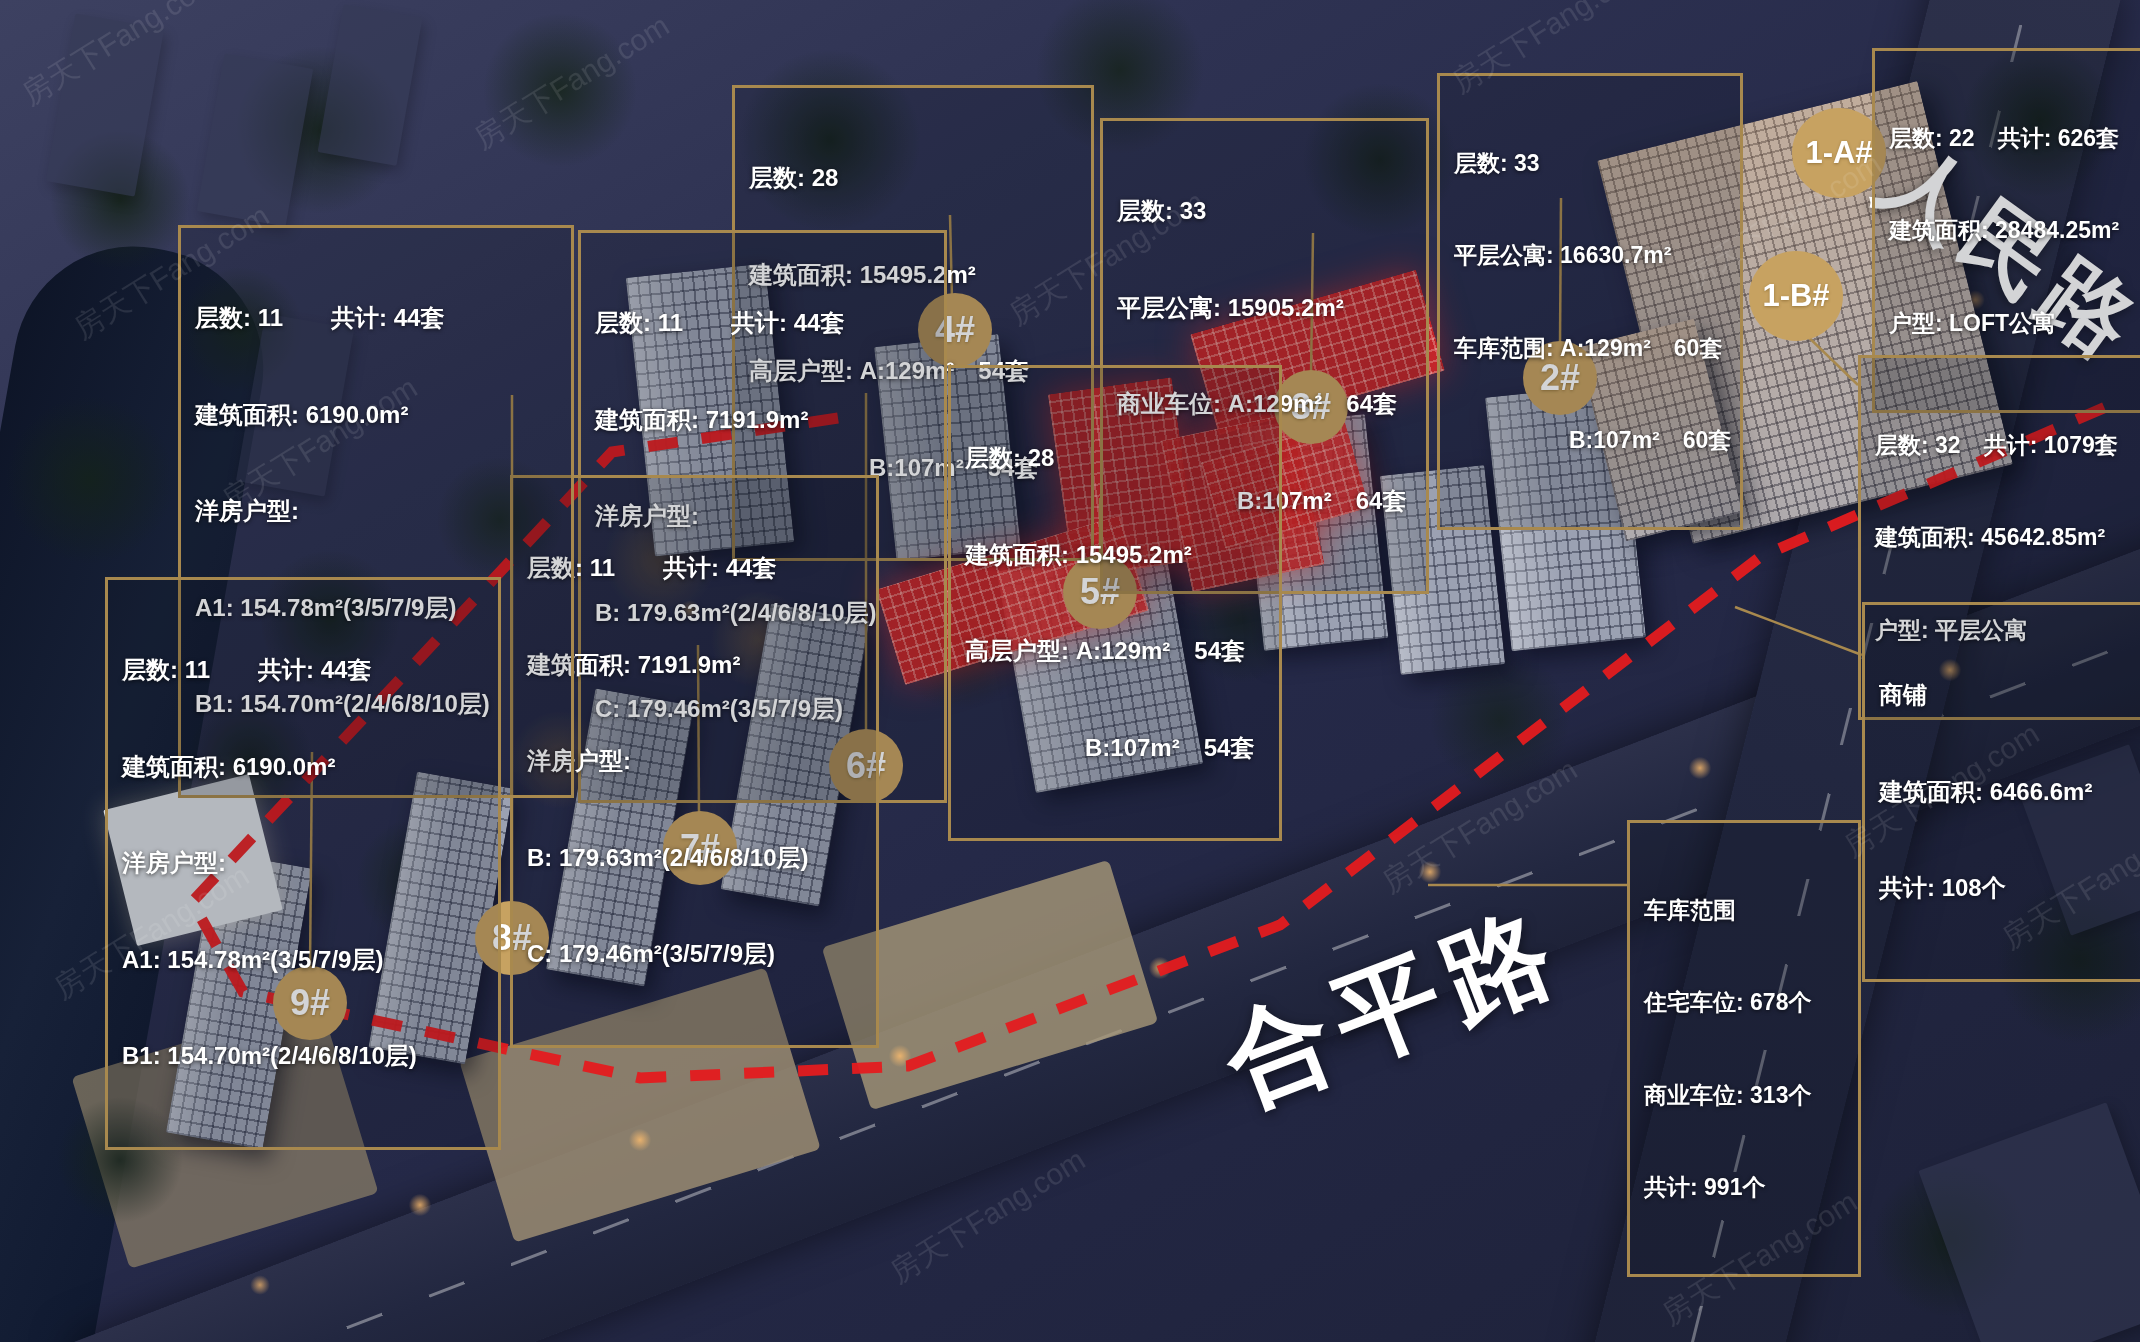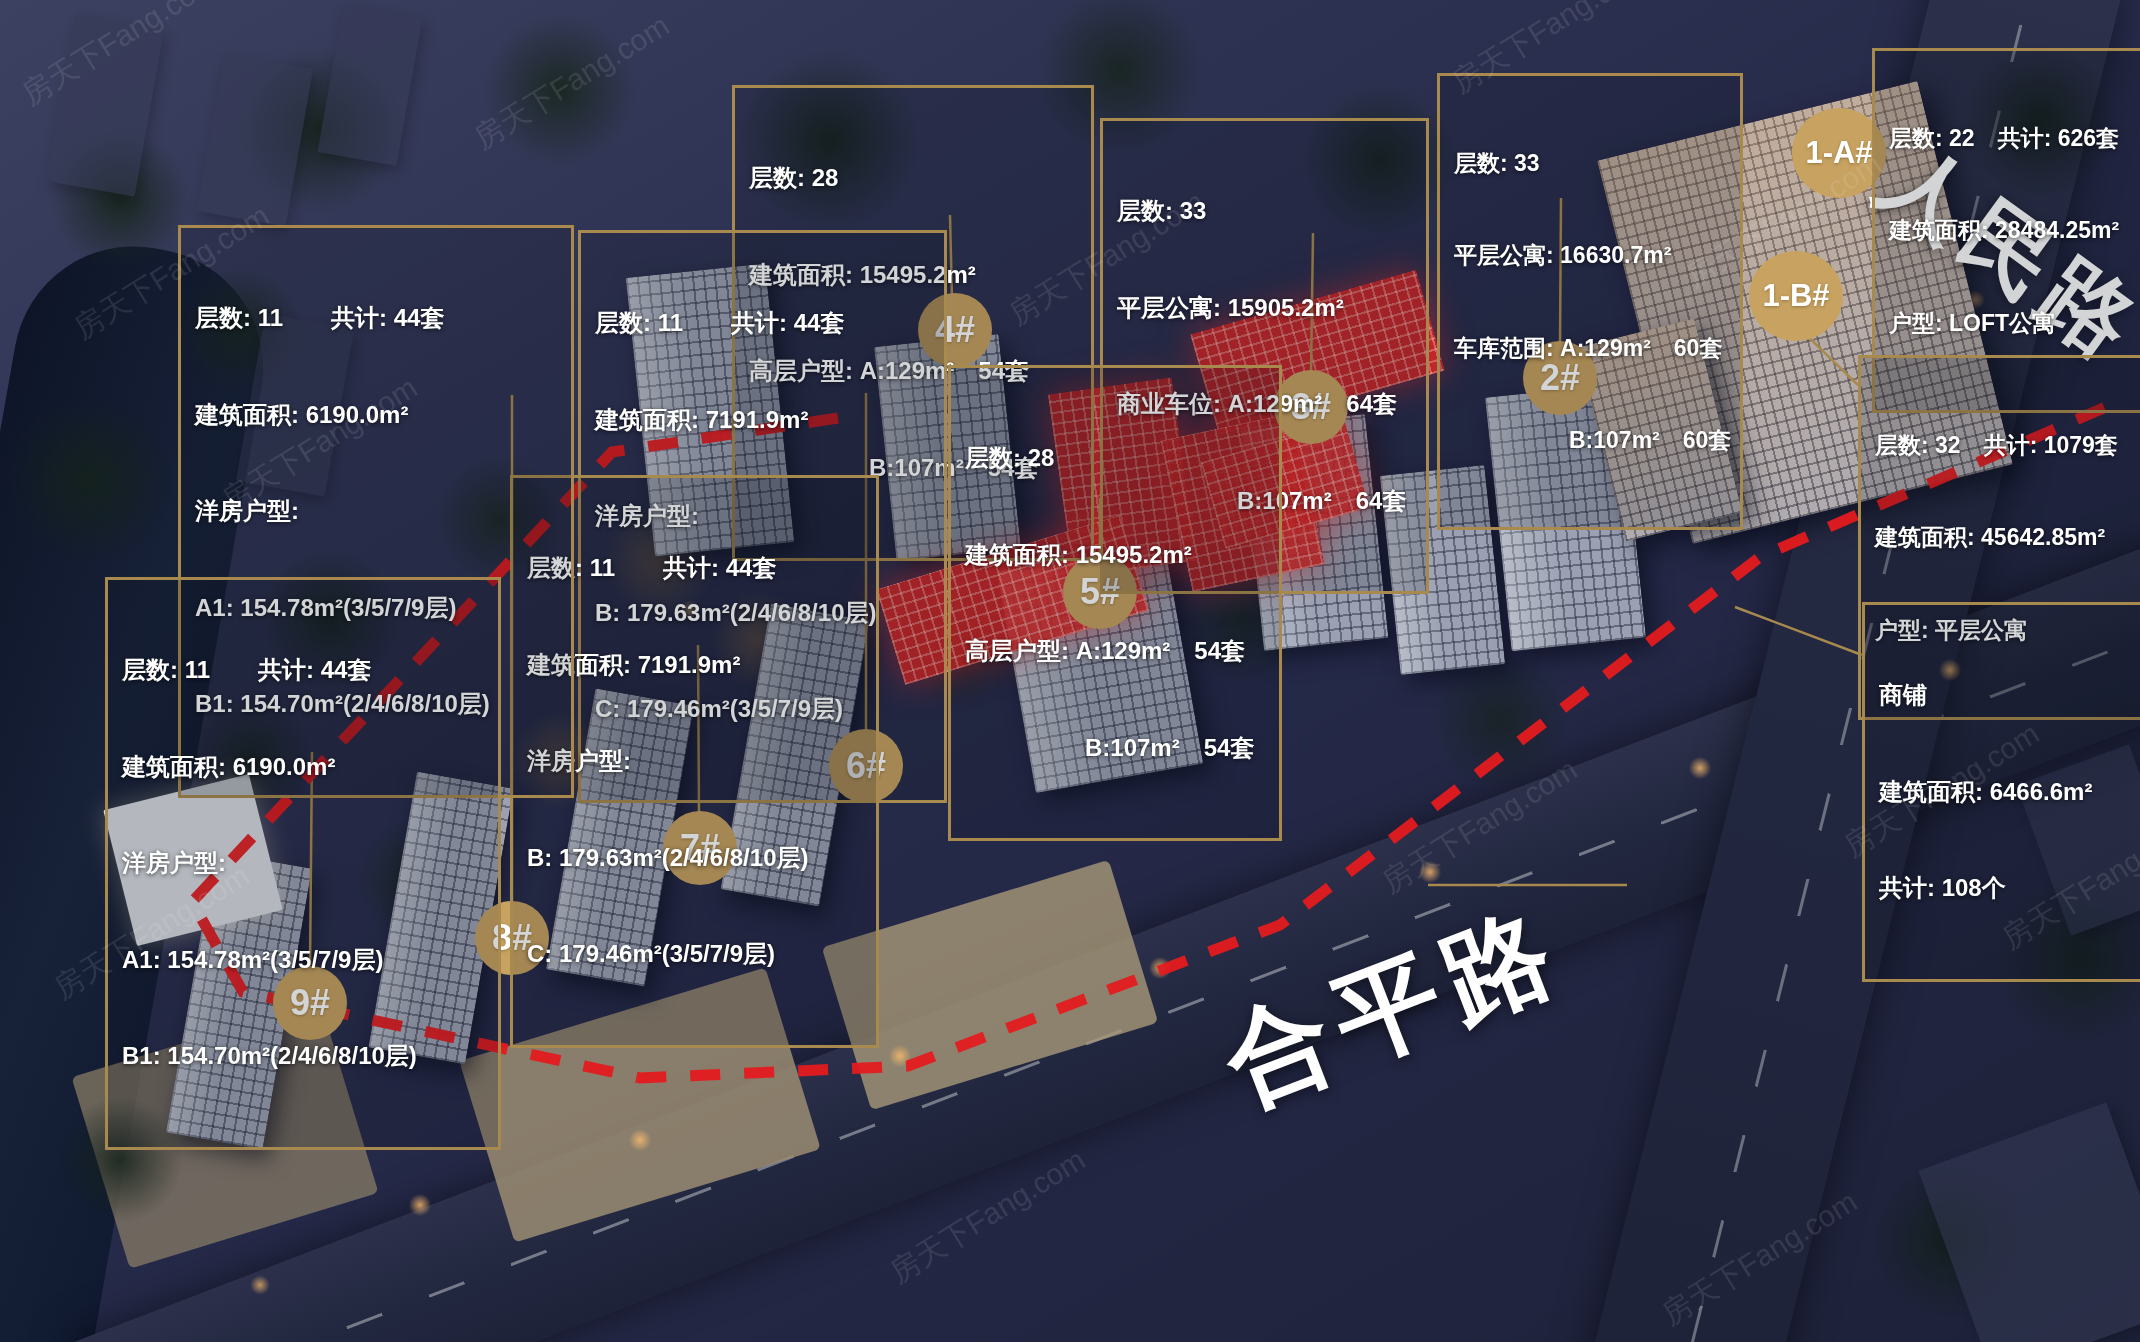--- a/index.html
+++ b/index.html
@@ -263,20 +263,26 @@
     <div class="ln">A1: 154.78m²(3/5/7/9层)</div>
     <div class="ln">B1: 154.70m²(2/4/6/8/10层)</div>
   </div>
 
   <div class="anno fs24" style="left:1862px;top:602px;width:268px;">
     <div class="ln">商铺</div>
     <div class="ln">建筑面积: 6466.6m²</div>
     <div class="ln">共计: 108个</div>
   </div>
 
+  <div class="anno fs23" style="left:1627px;top:820px;width:200px;">
+    <div class="ln">车库范围</div>
+    <div class="ln">住宅车位: 678个</div>
+    <div class="ln">商业车位: 313个</div>
+    <div class="ln">共计: 991个</div>
+  </div>
 
   <span class="wm" style="left:8px;top:18px;">房天下Fang.com</span>
   <span class="wm" style="left:460px;top:62px;">房天下Fang.com</span>
   <span class="wm" style="left:995px;top:238px;">房天下Fang.com</span>
   <span class="wm" style="left:1438px;top:6px;">房天下Fang.com</span>
   <span class="wm" style="left:1672px;top:200px;">房天下Fang.com</span>
   <span class="wm" style="left:60px;top:252px;">房天下Fang.com</span>
   <span class="wm" style="left:208px;top:424px;">房天下Fang.com</span>
   <span class="wm" style="left:1368px;top:806px;">房天下Fang.com</span>
   <span class="wm" style="left:1830px;top:770px;">房天下Fang.com</span>

